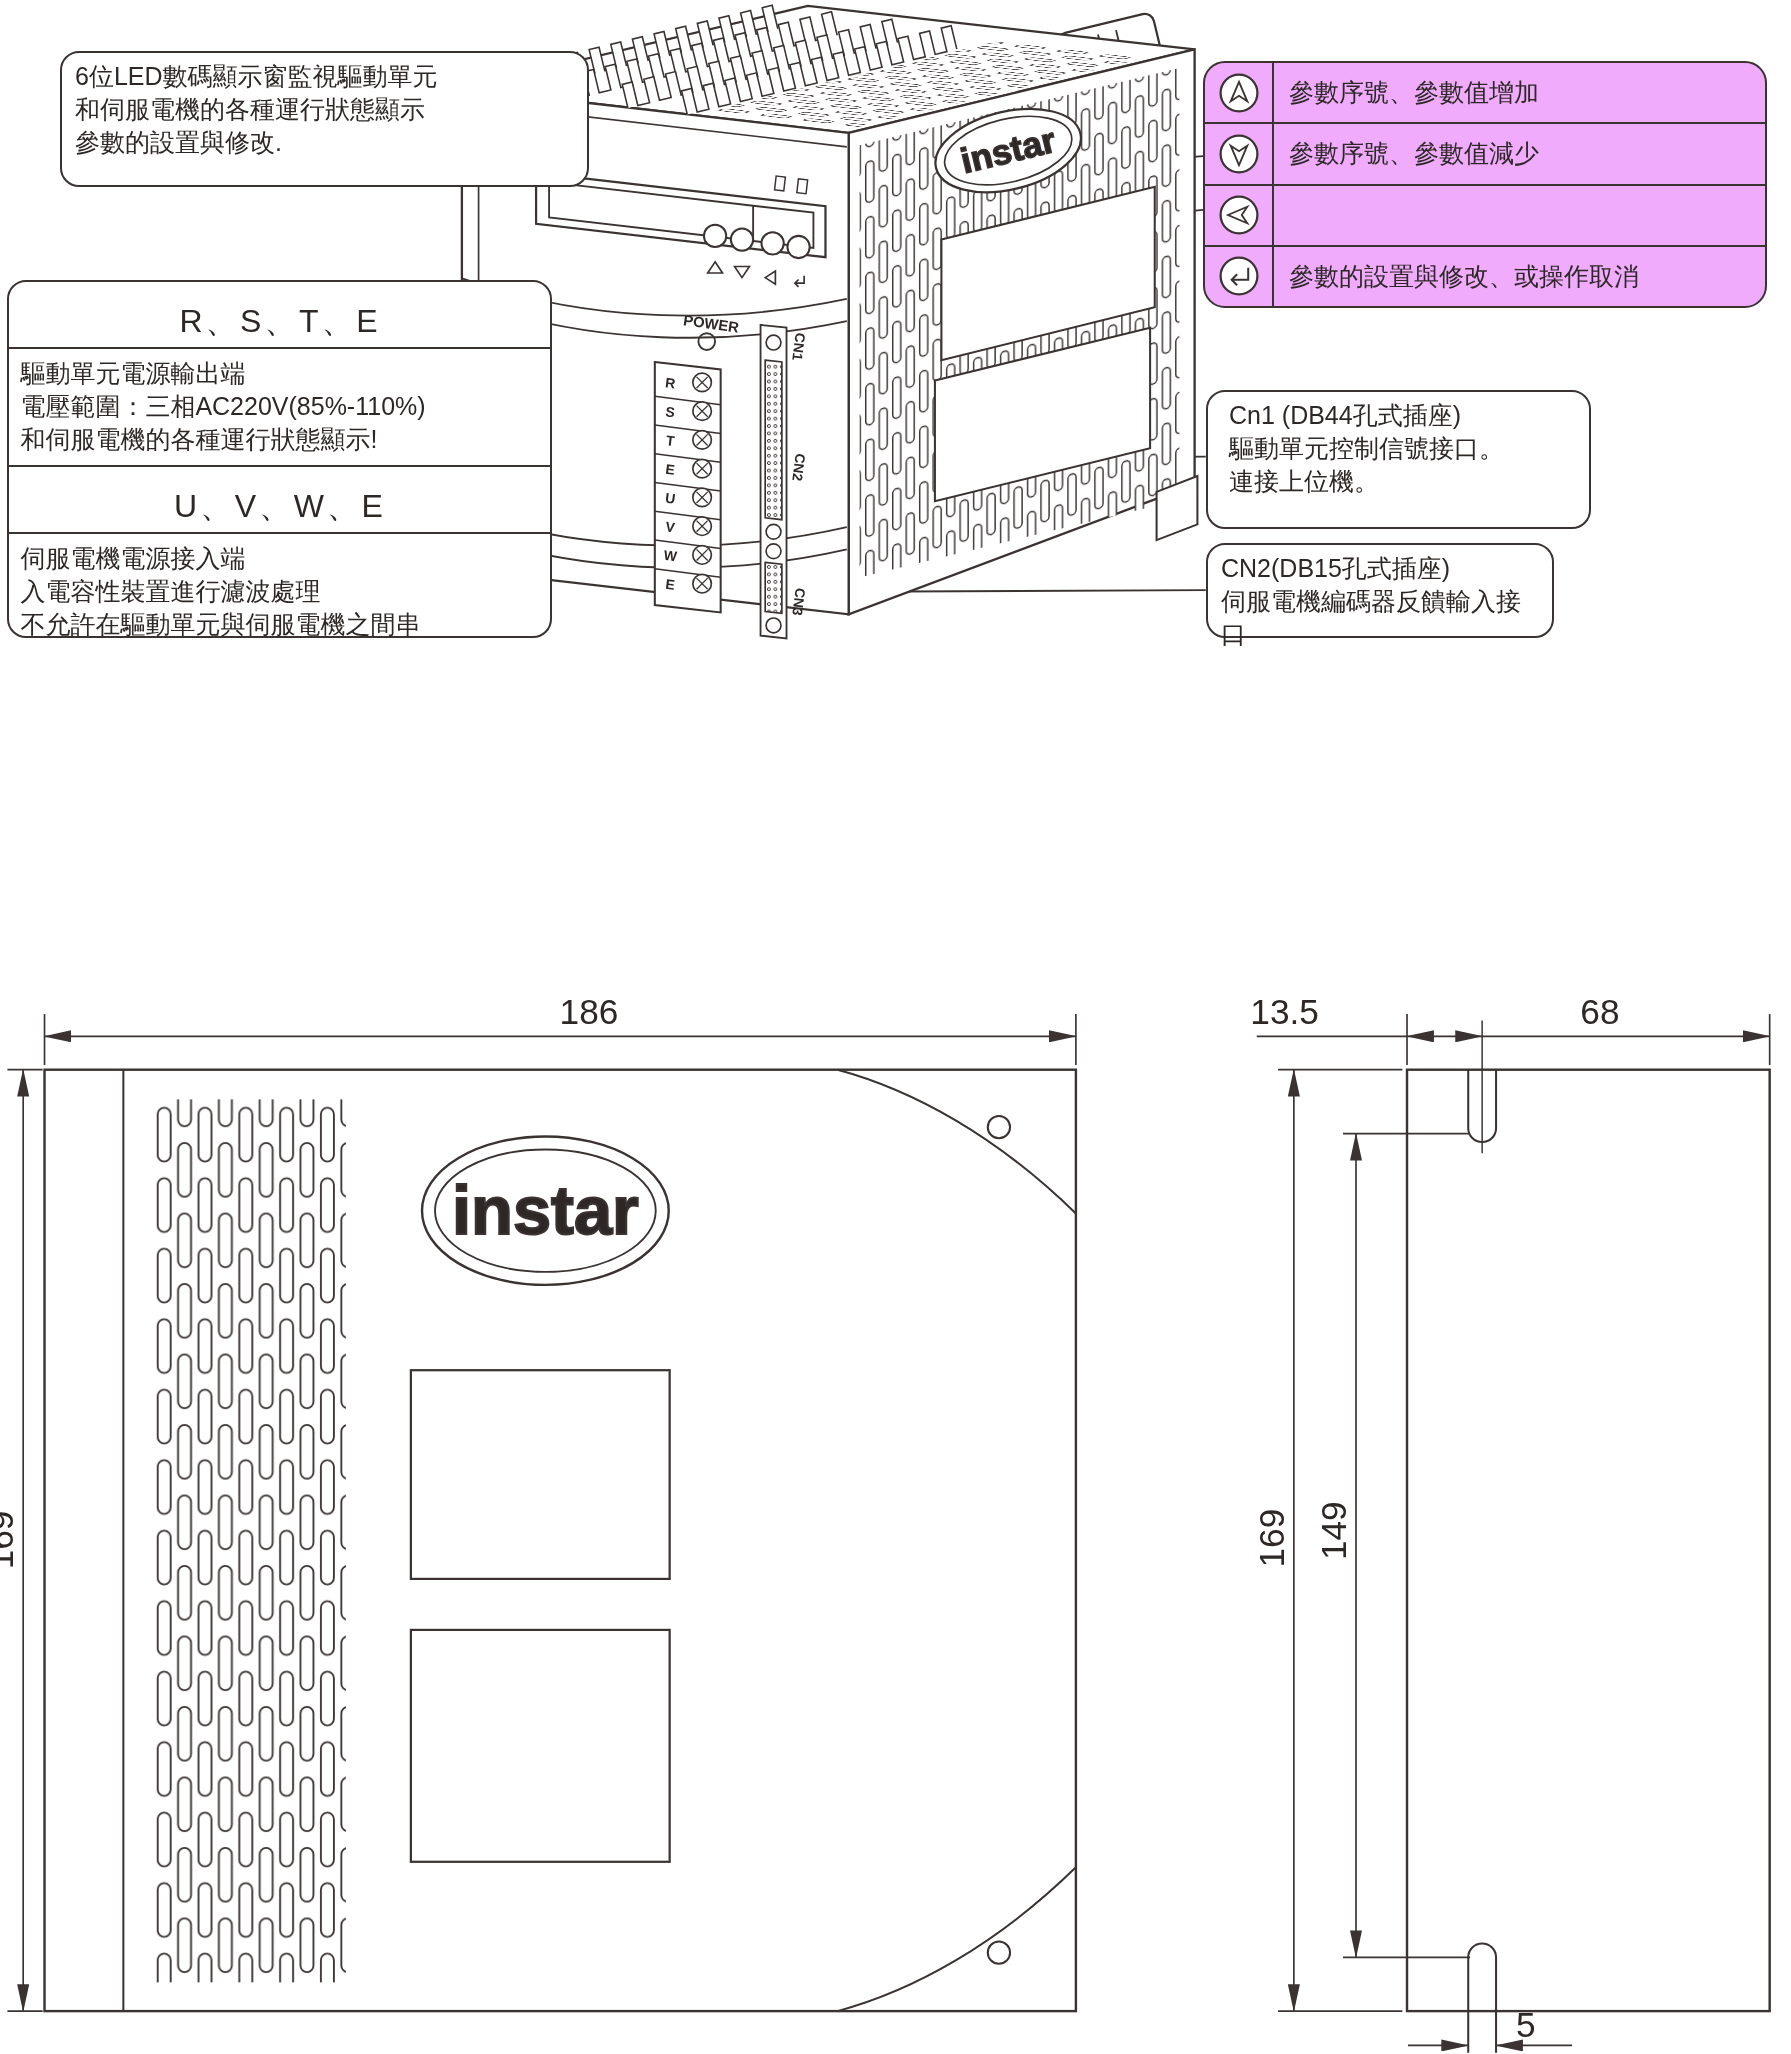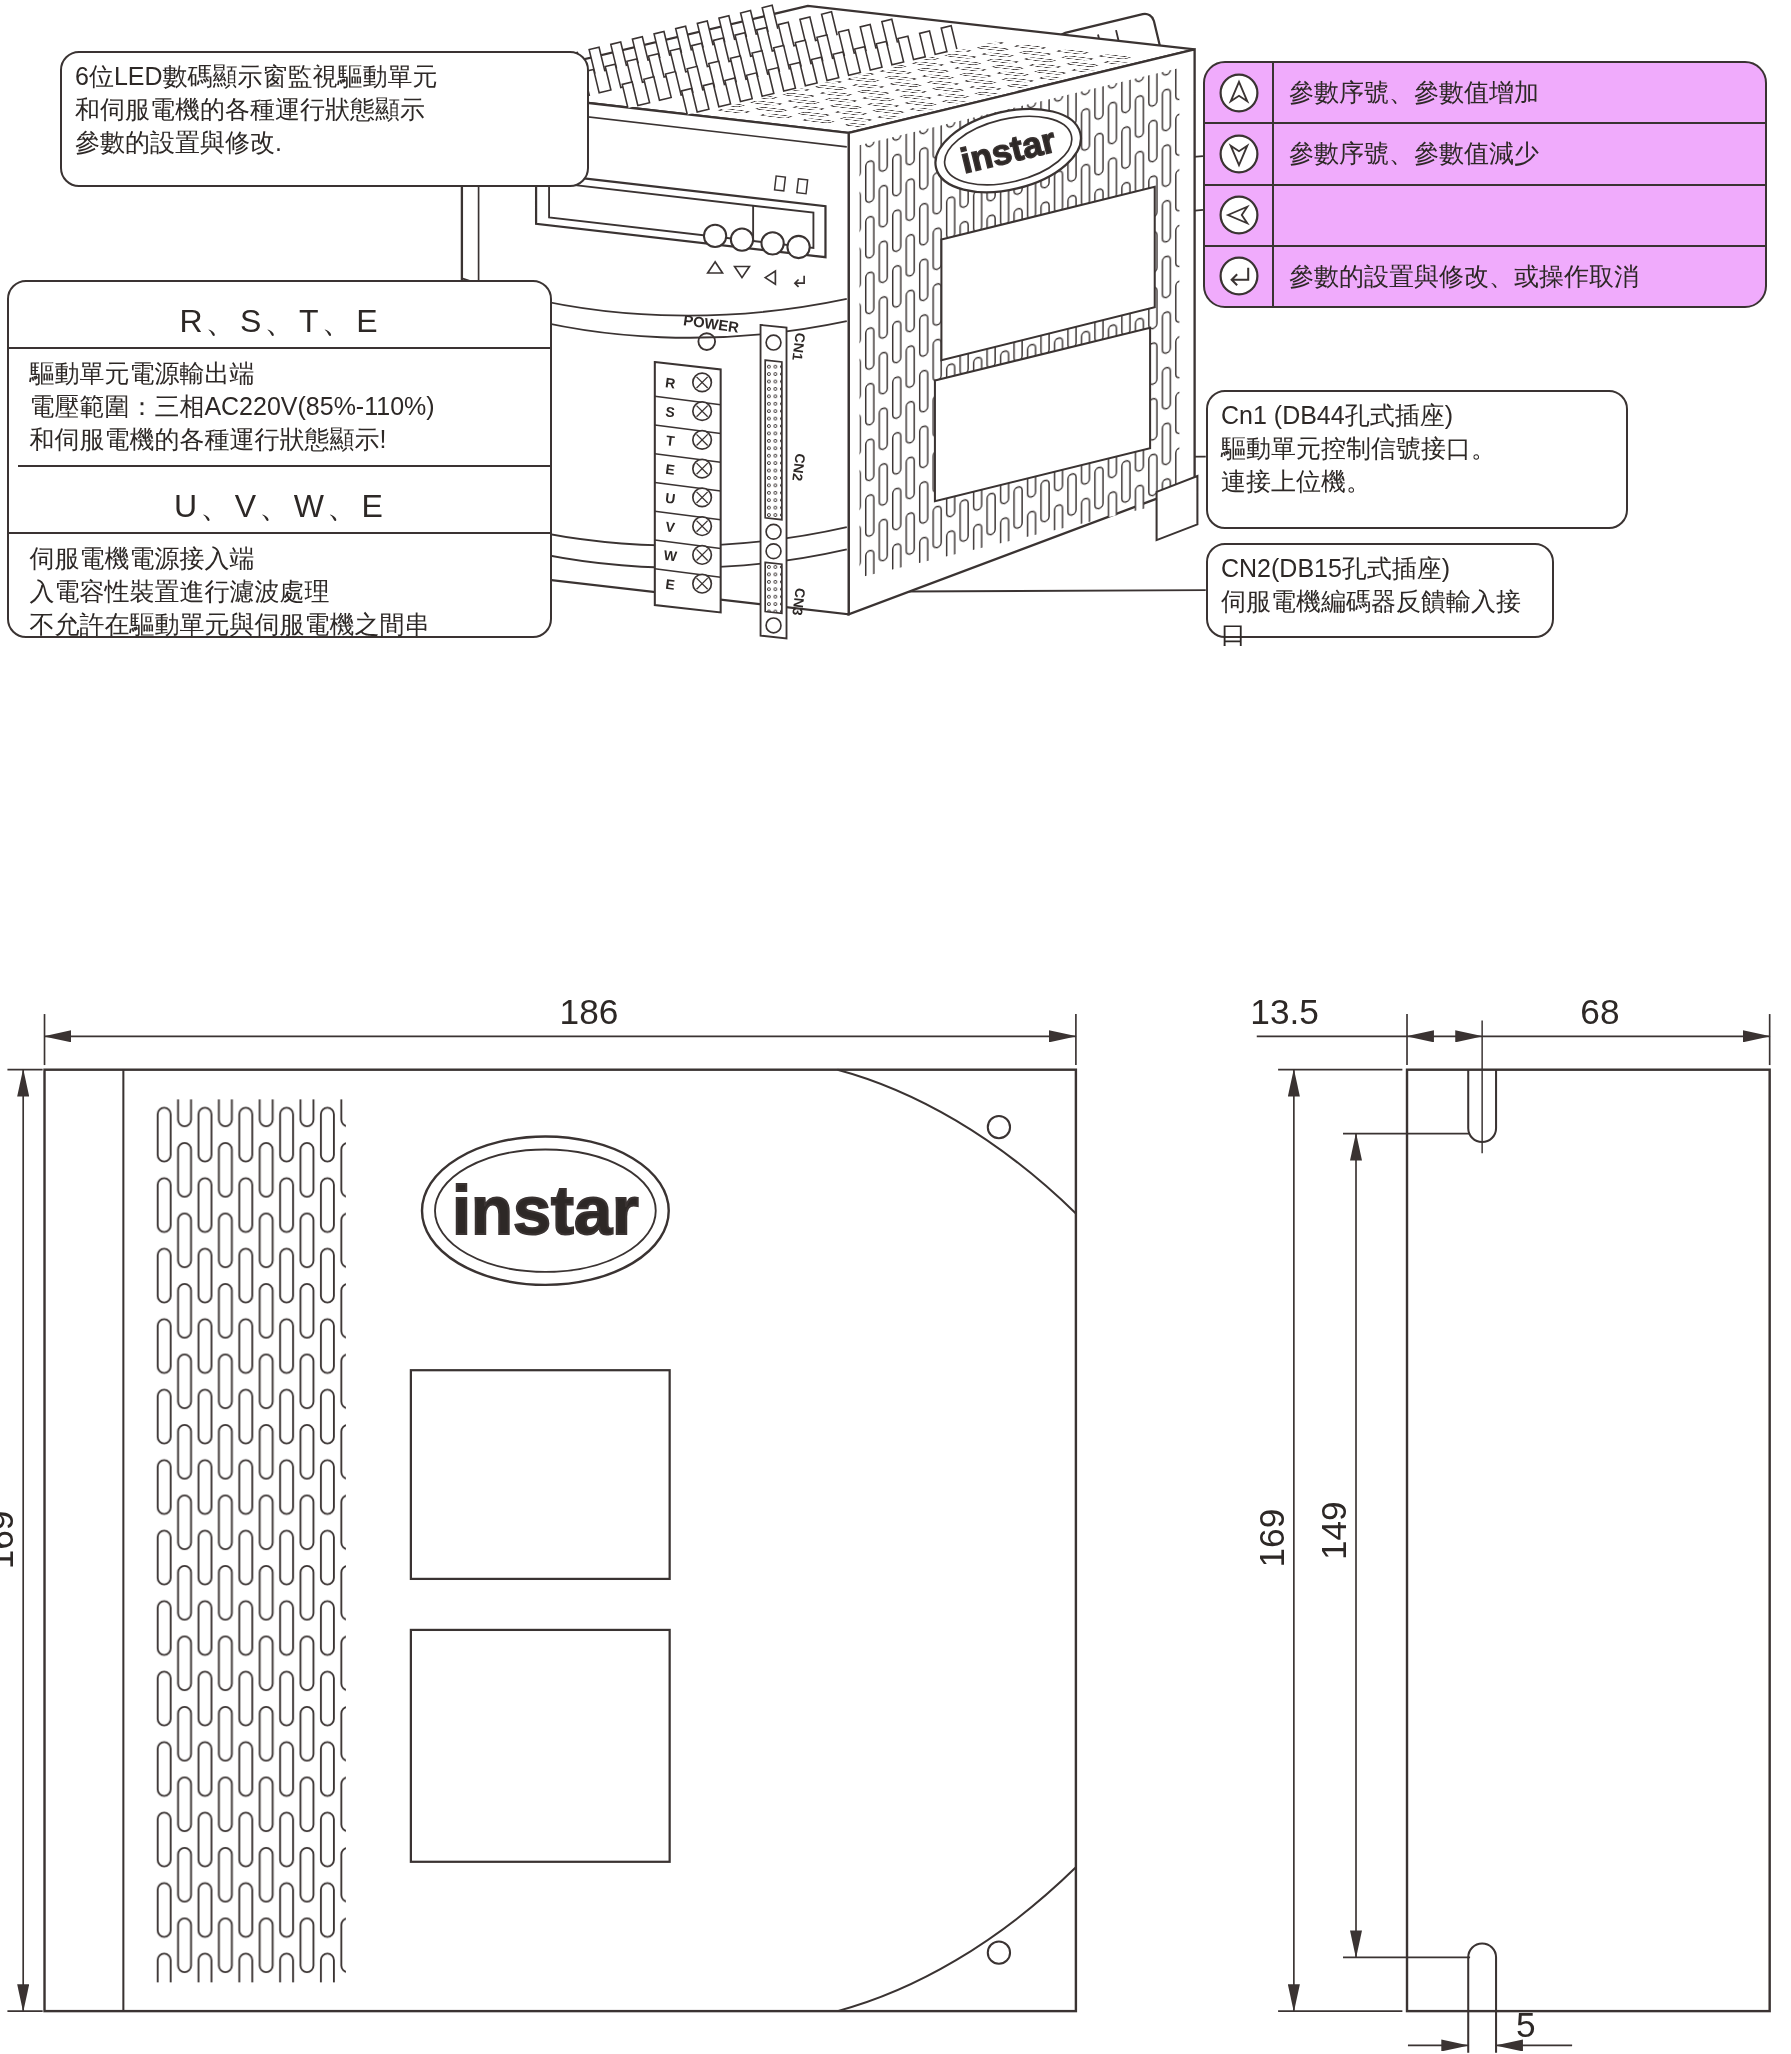--- a/index.html
+++ b/index.html
@@ -4,21 +4,21 @@
 <style>
   html,body{margin:0;padding:0;background:#ffffff;}
   body{width:1791px;height:2055px;position:relative;overflow:hidden;
        font-family:"Liberation Sans",sans-serif;color:#2d2826;}
   #art{position:absolute;left:0;top:0;}
   .callout{position:absolute;border:2.8px solid #3a3332;border-radius:19px;
            background:#fff;box-sizing:border-box;}
   .callout .body{padding:7.4px 13px;font-size:25px;line-height:1.32;color:#2d2826;}
   .cbox-title{font-size:32px;letter-spacing:2.8px;text-align:center;
               padding:5.6px 0 3.7px 0;border-bottom:2.8px solid #3a3332;margin-top:12px;}
-  .cbox-body{padding:7.4px 11px 9.3px 11px;font-size:25px;line-height:1.32;margin-left:9px;}
+  .cbox-body{padding:7.4px 11px 9.3px 11px;font-size:25px;line-height:1.32;}
   .cbox-body.mid{border-bottom:2.8px solid #3a3332;}
   .btntable{position:absolute;left:1203px;top:61px;width:564px;height:247px;
             border:2.8px solid #3a3332;border-radius:22px;background:#f0abfc;
             box-sizing:border-box;display:flex;flex-direction:column;}
   .trow{flex:1;display:flex;align-items:stretch;border-bottom:2.8px solid #3a3332;}
   .trow:last-child{border-bottom:none;}
   .ticon{width:67px;border-right:2.8px solid #3a3332;display:flex;
          align-items:center;justify-content:center;}
   .tlabel{flex:1;display:flex;align-items:center;padding-left:15px;
           font-size:25px;white-space:nowrap;}
@@ -270,21 +270,21 @@
     <div>和伺服電機的各種運行狀態顯示!</div>
   </div>
   <div class="cbox-title">U、V、W、E</div>
   <div class="cbox-body">
     <div>伺服電機電源接入端</div>
     <div>入電容性裝置進行濾波處理</div>
     <div>不允許在驅動單元與伺服電機之間串</div>
   </div>
 </div>
 
-<div class="callout" style="left:1206px;top:390px;width:422px;height:139px;">
+<div class="callout" style="left:1206px;top:390px;width:385px;height:139px;padding-left:8px;">
   <div class="body">
     <div>Cn1 (DB44孔式插座)</div>
     <div>驅動單元控制信號接口。</div>
     <div>連接上位機。</div>
   </div>
 </div>
 
 <div class="callout" style="left:1206px;top:543px;width:348px;height:95px;">
   <div class="body">
     <div>CN2(DB15孔式插座)</div>

